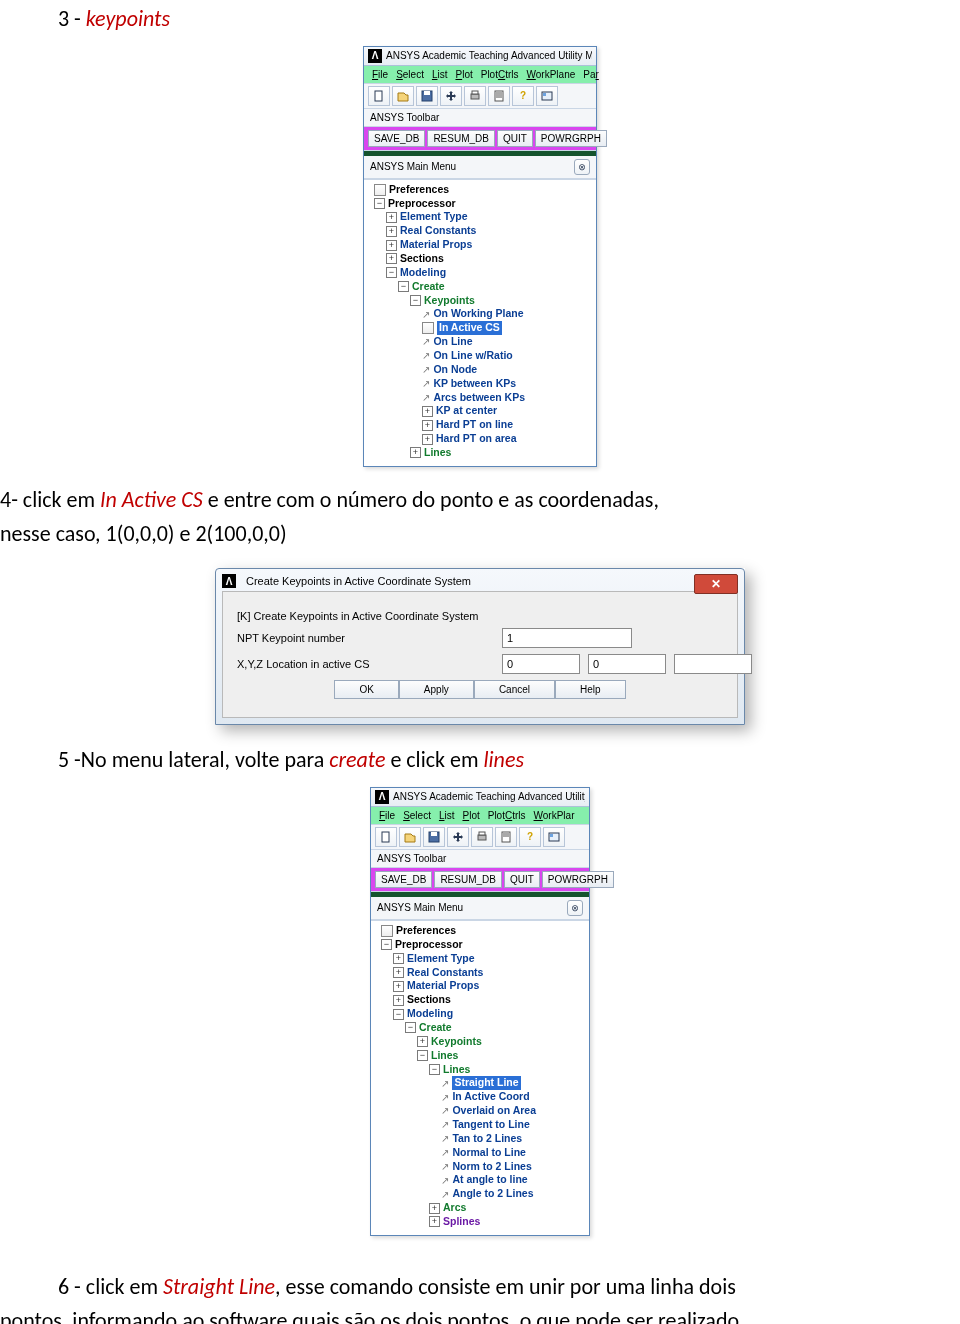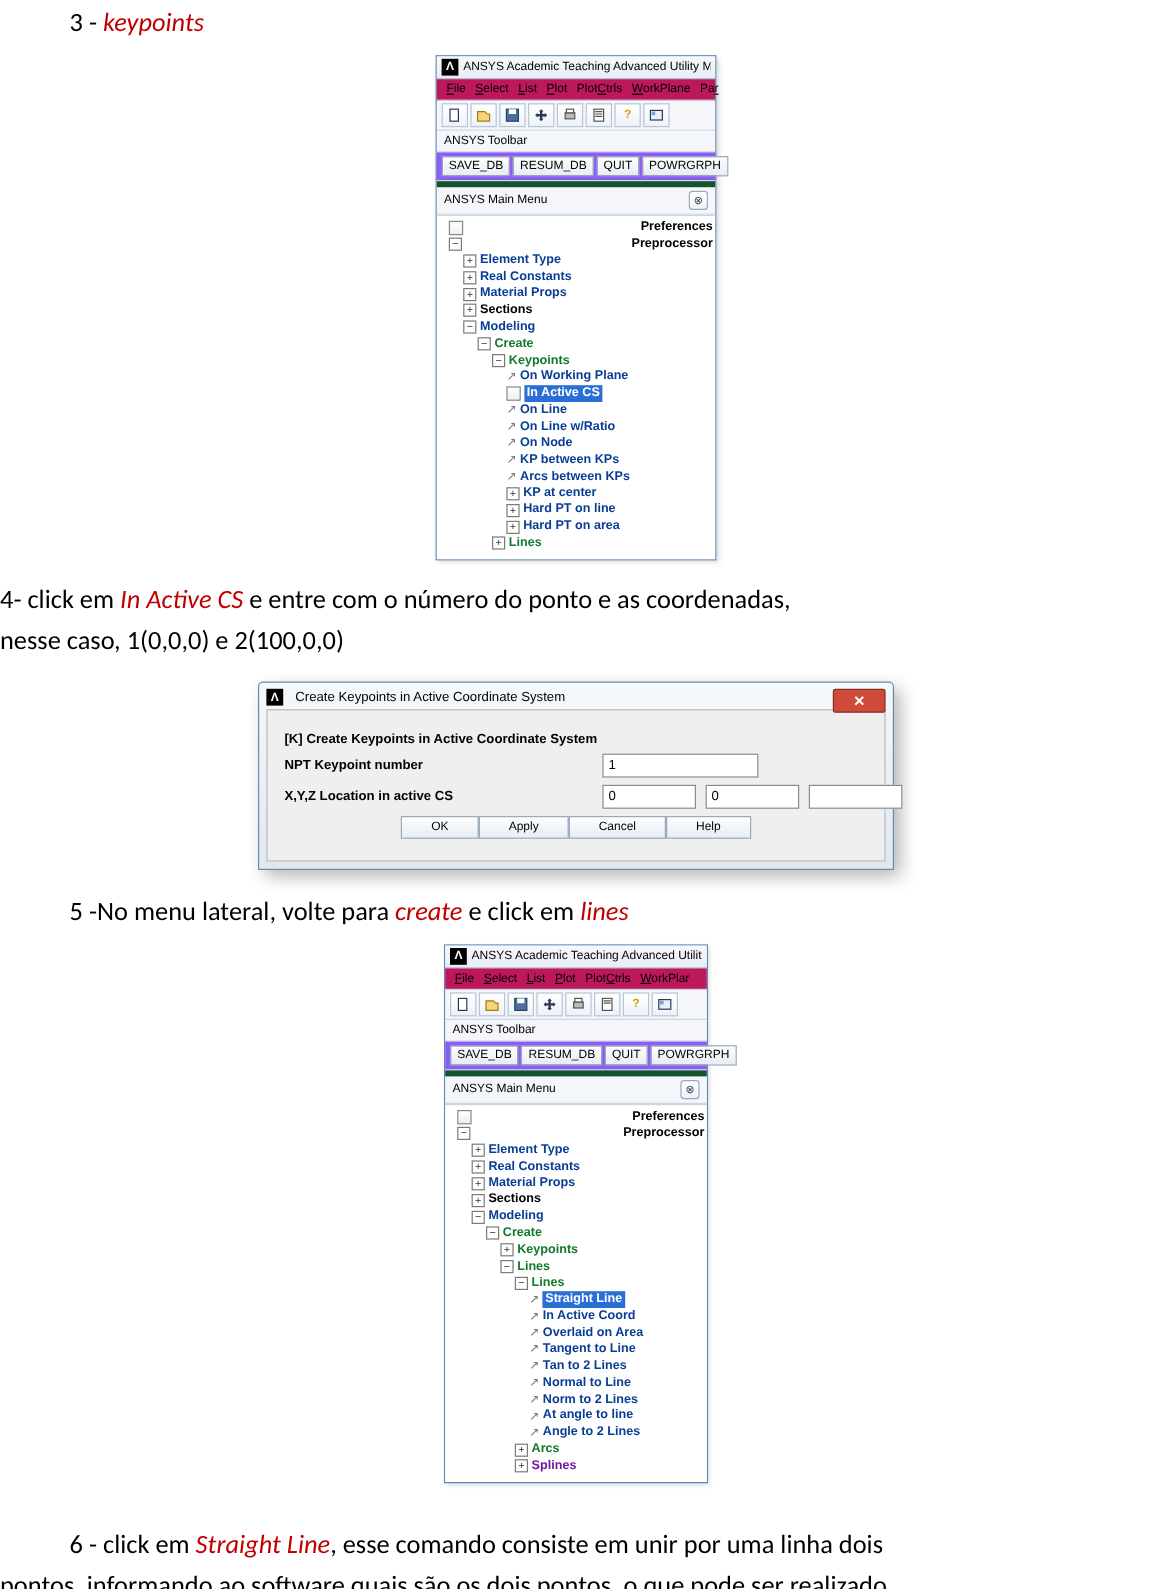--- a/index.html
+++ b/index.html
@@ -39,21 +39,21 @@
   .lambda {
     width: 14px; height: 14px;
     background: #000; color:#fff;
     display:flex; align-items:center; justify-content:center;
     font-weight:bold; font-size:10px; margin-right:4px;
   }
   .titlebar span.title { flex:1; color:#000; white-space:nowrap; overflow:hidden; }
   .menubar {
     display:flex; gap:0; padding:2px 4px;
     border-bottom:1px solid #cad6e5;
-    background:#be185d;
+    background:#86efac;
     font-size:10px;
   }
   .menubar span { padding:1px 4px; cursor:default; white-space:nowrap; }
   .menubar u { text-decoration: underline; }
 
   .toolbar-row {
     display:flex; align-items:center;
     padding:2px 4px;
     border-bottom:1px solid #cad6e5;
     background:#f4f6f9;
@@ -76,21 +76,21 @@
     color:#10427a;
     background:#f4f6f9;
     border-bottom:1px solid #cad6e5;
     font-size:10px;
   }
   .panel-title.plain { font-weight:normal; color:#000; }
 
   .btnbar {
     display:flex; gap:2px; padding:3px 4px;
     border-bottom:1px solid #cad6e5;
-    background:#8b5cf6;
+    background:#d946ef;
   }
   .winbtn {
     border:1px solid #9aa9bc;
     background:linear-gradient(#fdfdfd,#e8edf3);
     font-size:10px;
     padding:2px 5px;
     color:#000;
   }
 
   .tree {
@@ -125,21 +125,21 @@
     color:#777;
   }
   .tree .lbl { }
   .tree .bold { font-weight:bold; }
   .tree .blue { color:#0a3e94; }
   .tree .green { color:#117a2d; }
   .tree .purple { color:#6b1aa5; }
   .tree .sel {
     background:#2a6fd6; color:#fff; padding:0 2px;
   }
-  .ind1 { padding-left:8px;justify-content:space-between; }
+  .ind1 { padding-left:8px; }
   .ind2 { padding-left:20px; }
   .ind3 { padding-left:32px; }
   .ind4 { padding-left:44px; }
   .ind5 { padding-left:56px; }
   .ind6 { padding-left:68px; }
 
   .mm-head {
     display:flex; align-items:center; justify-content:space-between;
     padding:3px 6px;
     border-top:5px solid #14532d;
@@ -180,21 +180,21 @@
   .dlg-body {
     background:#efefef;
     border:1px solid #b9b9b9;
     padding:12px 14px 18px 14px;
   }
   .dlg-row {
     display:flex; align-items:center;
     margin:6px 0;
     font-size:11px;
   }
-  .dlg-row .lab { flex: 0 0 265px; font-weight: bold; }
+  .dlg-row .lab { flex: 0 0 265px; }
   .dlg-row input {
     border:1px solid #8a8a8a;
     background:#fff;
     height:18px;
     font-size:11px;
     padding:0 4px;
   }
   .dlg-btns {
     display:flex; justify-content:center;
   }

